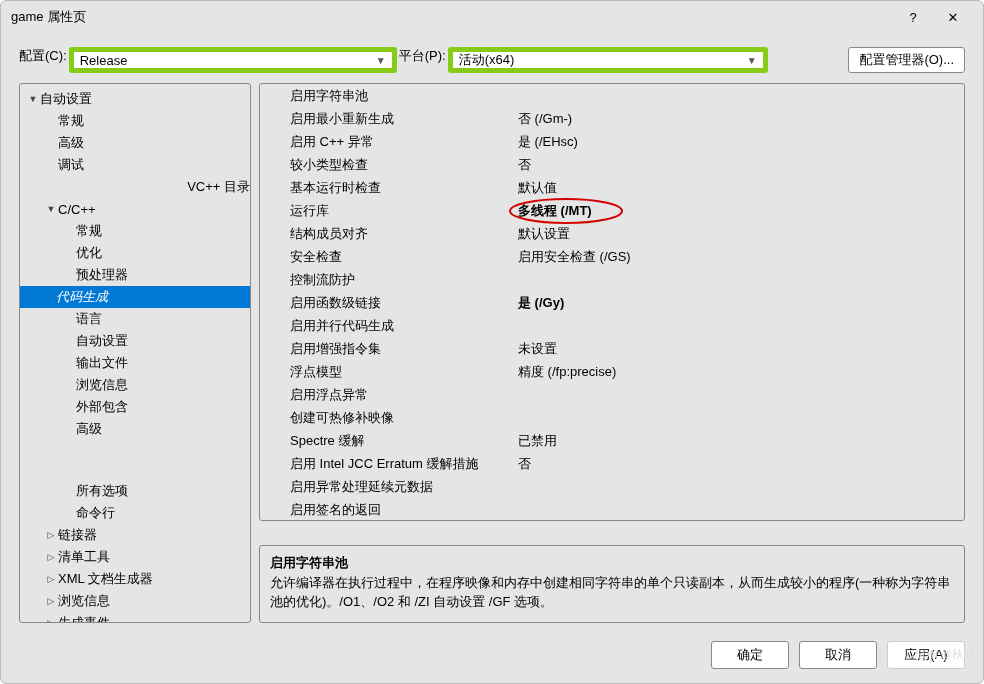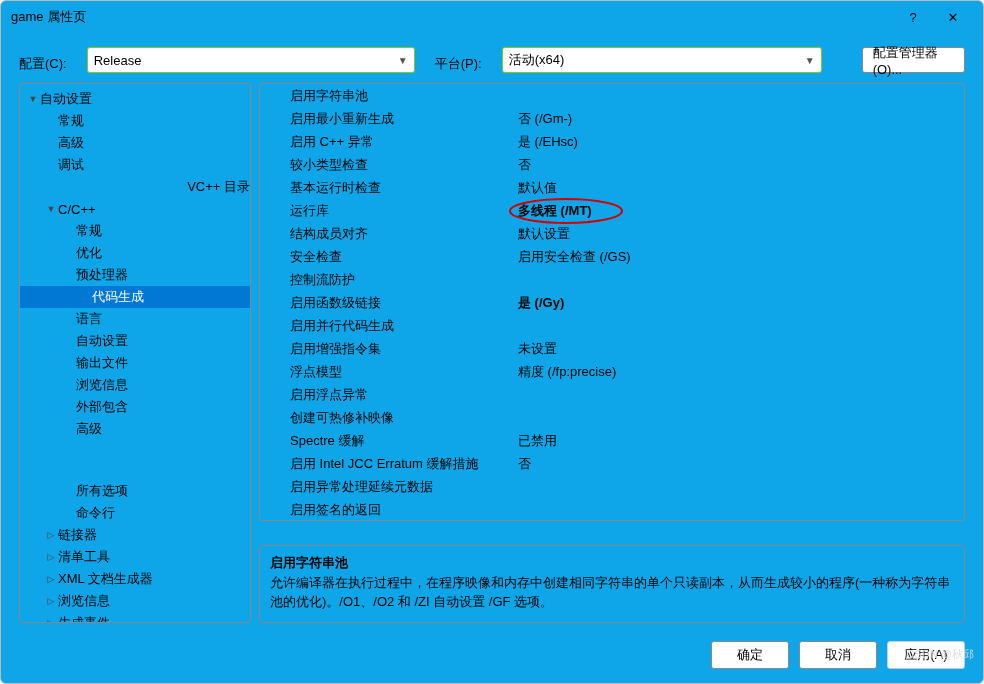--- a/index.html
+++ b/index.html
@@ -1,23 +1,23 @@
 <!DOCTYPE html>
 <html><head>
 <meta charset="utf-8">
 <style>
 *{box-sizing:border-box;margin:0;padding:0;font-family:"Microsoft YaHei","Segoe UI",sans-serif;font-size:13px;color:#000}
 body{background:#fff;width:984px;height:684px;overflow:hidden}
-.window{width:984px;height:684px;border:1px solid #bbb;border-radius:6px;display:flex;flex-direction:column;background:#0ea5e9}
+.window{width:984px;height:684px;border:1px solid #bbb;border-radius:6px;display:flex;flex-direction:column;background:#e5e5e5}
 .titlebar{height:32px;display:flex;align-items:center;padding:0 10px}
 .titlebar .title{flex:1}
 .titlebar .btn{width:40px;height:32px;display:flex;align-items:center;justify-content:center;font-size:14px}
-.config-row{display:flex;align-items:flex-end;gap:20px;padding:14px 18px 10px 18px}
+.config-row{display:flex;align-items:flex-start;gap:2px;padding:14px 18px 10px 18px}
 .config-row .label{white-space:nowrap}
-.selectbox{border:1px solid #84cc16;border-radius:3px;height:26px;display:flex;align-items:center;padding:0 6px;background:#fff}
+.selectbox{border:5px solid #84cc16;border-radius:3px;height:26px;display:flex;align-items:center;padding:0 6px;background:#fff}
 .selectbox.config{flex:0 0 328px}
 .selectbox.platform{flex:0 0 320px}
 .selectbox .val{flex:1}
 .selectbox .arrow{font-size:10px;color:#555}
 .mgr-btn{border:1px solid #888;border-radius:3px;height:26px;padding:0 10px;display:flex;align-items:center;background:#fff}
 .body{flex:1;display:flex;gap:8px;padding:0 18px 8px 18px;min-height:0}
 .tree-pane{width:232px;border:1px solid #888;border-radius:3px;overflow-y:auto;overflow-x:hidden;padding:4px 0}
 .tree-item{display:flex;align-items:center;height:22px;padding-left:6px;white-space:nowrap;cursor:default}
 .tree-item .exp{width:14px;display:inline-flex;justify-content:center;font-size:9px;color:#444}
 .tree-item.selected{background:#0078d4;color:#fff}
@@ -102,21 +102,21 @@
           <span>常规</span>
         </div>
         <div class="tree-item" style="padding-left: 42px;">
           <span class="exp"></span>
           <span>优化</span>
         </div>
         <div class="tree-item" style="padding-left: 42px;">
           <span class="exp"></span>
           <span>预处理器</span>
         </div>
-        <div class="tree-item selected" style="padding-left: 58px;">
+        <div class="tree-item selected" style="padding-left: 22px; font-style: italic;">
           <span class="exp"></span>
           <span>代码生成</span>
         </div>
         <div class="tree-item" style="padding-left: 42px;">
           <span class="exp"></span>
           <span>语言</span>
         </div>
         <div class="tree-item" style="padding-left: 42px;">
           <span class="exp"></span>
           <span>自动设置</span>

